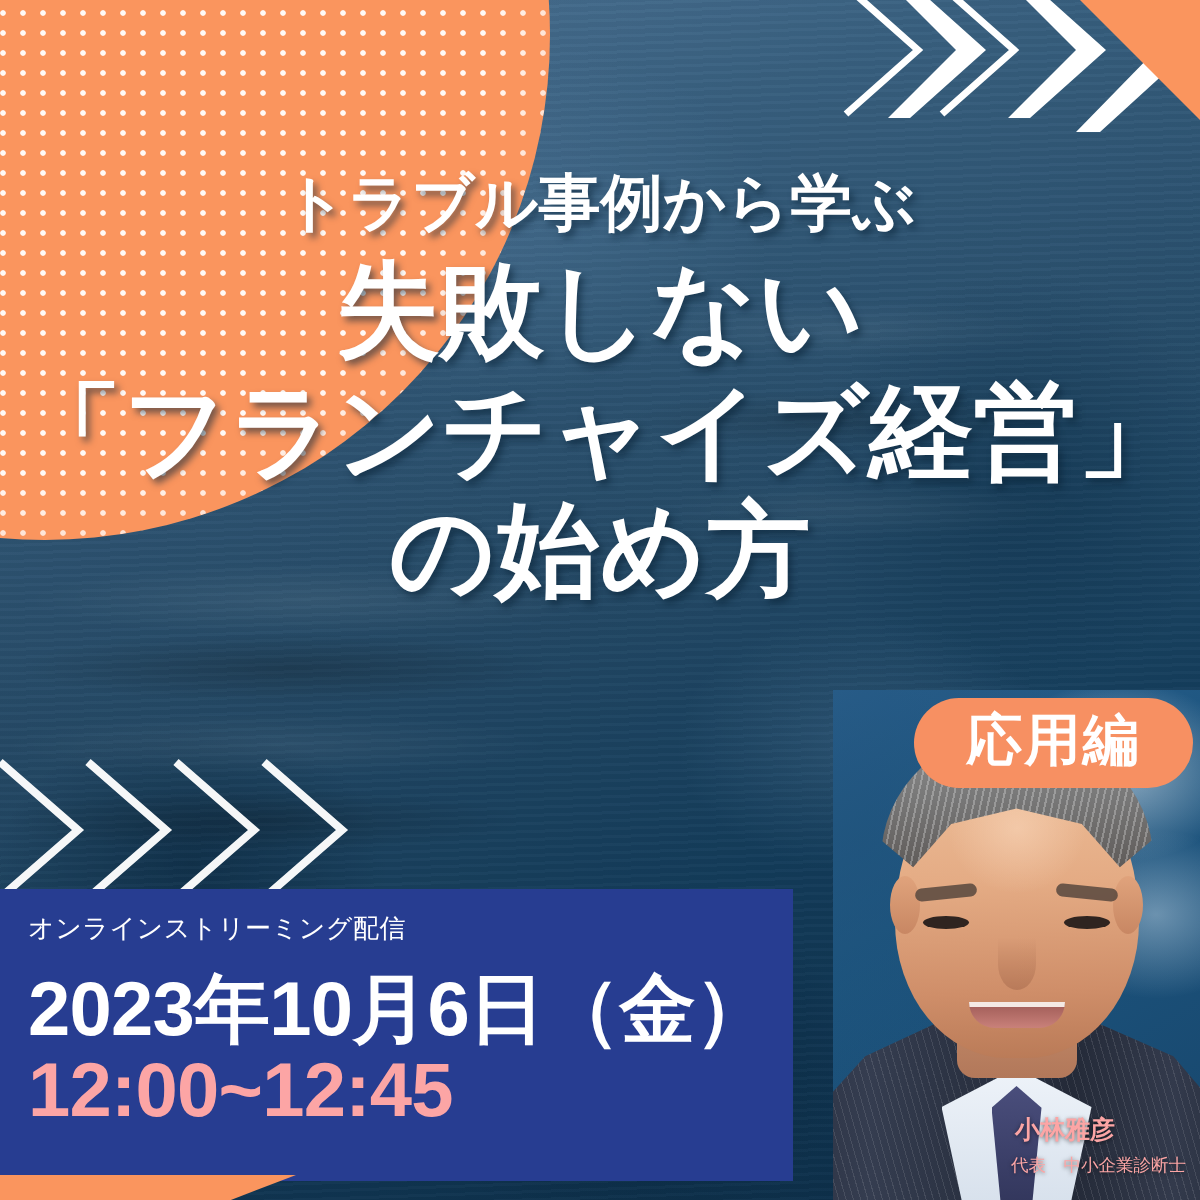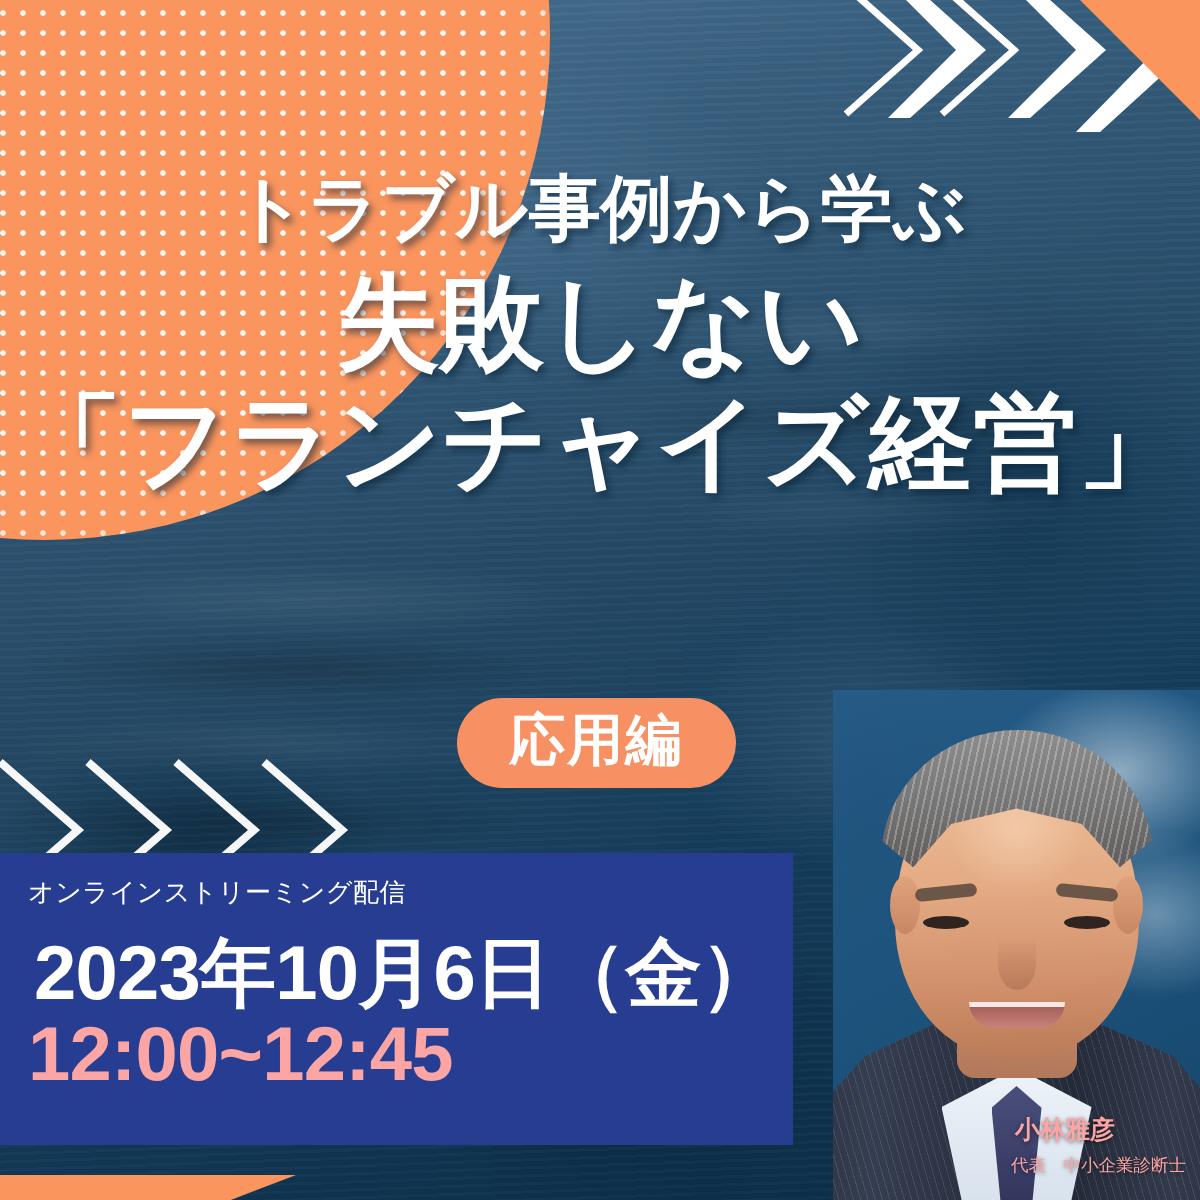--- a/index.html
+++ b/index.html
@@ -102,29 +102,29 @@
   .headline{
     position:absolute; left:0; right:0; top:168px;
     text-align:center;
     color:#ffffff;
     font-weight:700;
     letter-spacing:.012em;
     text-shadow:4px 5px 7px rgba(10,35,55,.55);
     line-height:1.0;
     z-index:6;
   }
-  .hl-1{ font-size:72px; line-height:1.12; }
+  .hl-1{ font-size:62px; line-height:1.12; }
   .hl-2{ font-size:104px; line-height:1.18; margin-top:12px; }
   .hl-3{ font-size:104px; line-height:1.14;text-align:center; }
   .hl-4{ font-size:104px; line-height:1.14; }
 
   
   .badge-wrap{
     position:absolute; left:0; right:7px; top:698px;
-    display:flex; justify-content:center;
+    display:flex; justify-content:flex-end;
     z-index:7;
   }
   .badge{
     background:var(--orange,#f79062);
     color:#ffffff;
     font-size:56px; font-weight:700;
     padding:14px 52px 20px;
     border-radius:52px;
     letter-spacing:.04em;
     line-height:1;
@@ -231,32 +231,32 @@
     color:#fca5a5; text-align:left;
     text-shadow:0 1px 4px rgba(0,0,0,.55);
     line-height:1.28;
   }
   .sp-name{ font-size:25px; font-weight:700; margin-left:4px; }
   .sp-org { font-size:17.5px; font-weight:400; }
   .sp-role{ font-size:17.5px; font-weight:400;margin-top:9px; }
 
   
   .info-panel{
-    position:absolute; left:0; top:853px;
+    position:absolute; left:0; top:889px;
     width:793px; height:292px;
     background:var(--panel,#273d91);
     z-index:7;
     padding:22px 0 12px 28px;
   }
   .info-sub{
     color:#ffffff; font-size:26px; font-weight:400; letter-spacing:.02em;
   }
   .info-date{
     color:#ffffff; font-size:76px; font-weight:700; letter-spacing:-.01em;
-    margin-top:22px; line-height:1.08; white-space:nowrap;margin-left:6px;
+    margin-top:22px; line-height:1.08; white-space:nowrap;
   }
   .info-time{
     color:#fca5a5; font-size:76px; font-weight:700; letter-spacing:-.01em;
     line-height:1.06;
   }
 
   
   .bottom-orange{
     position:absolute; left:0; top:1175px;
     width:296px; height:25px;
@@ -299,20 +299,21 @@
         <polyline points="210,18 288,86 210,154"></polyline>
         <polyline points="298,18 376,86 298,154"></polyline>
       </g>
     </svg>
   </div>
 
   <div class="headline">
     <div class="hl-1">トラブル事例から学ぶ</div>
     <div class="hl-2">失敗しない</div>
     <div class="hl-3">「フランチャイズ経営」</div>
+    <div class="hl-4">の始め方</div>
   </div>
 
   <div class="badge-wrap">
     <div class="badge" style="background: rgb(247, 144, 98);">応用編</div>
   </div>
 
   <div class="stripes"></div>
 
   <div class="speaker">
     <div class="backdrop"></div>

